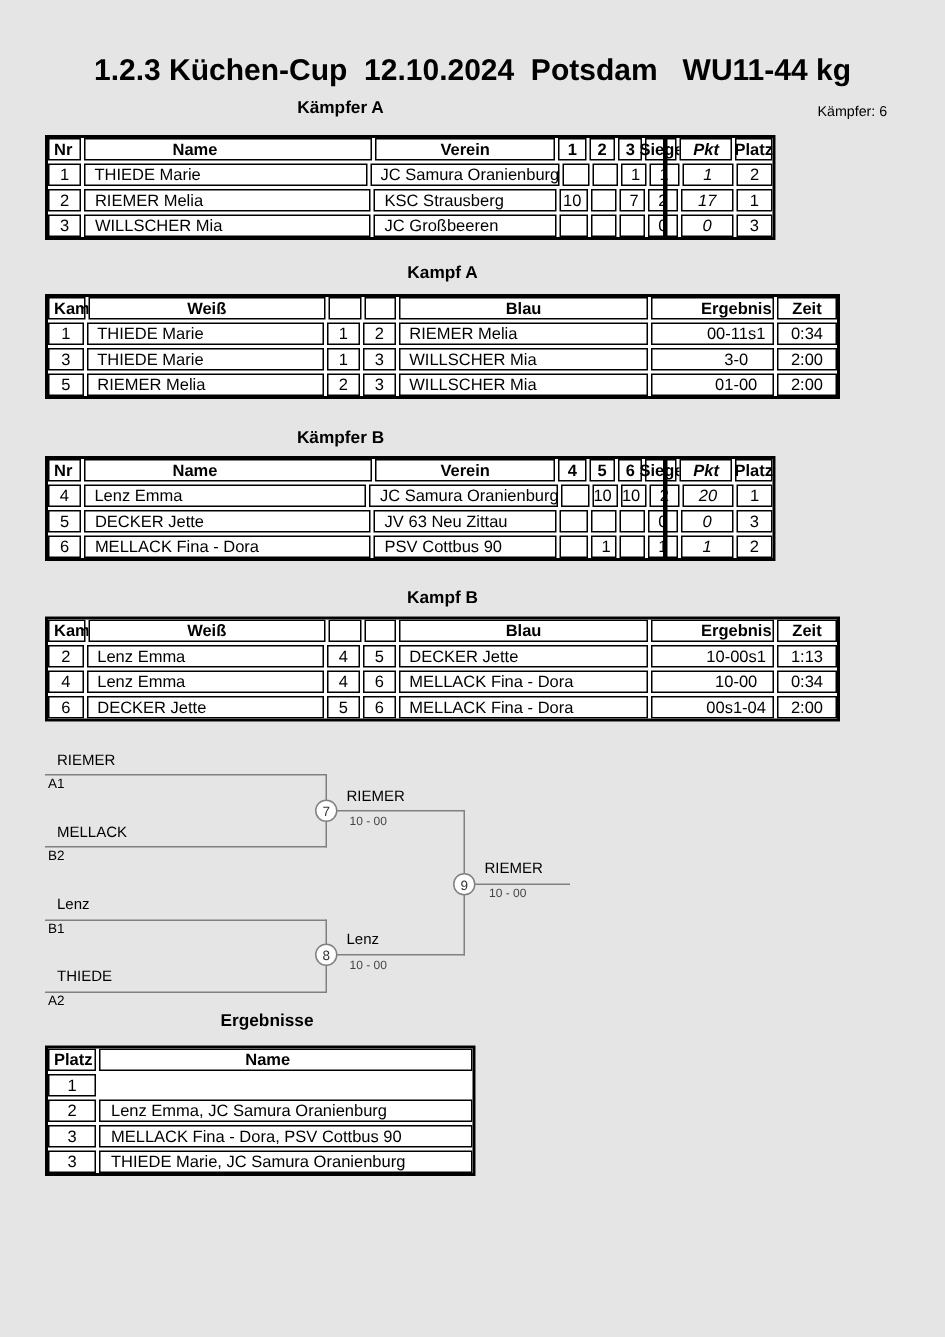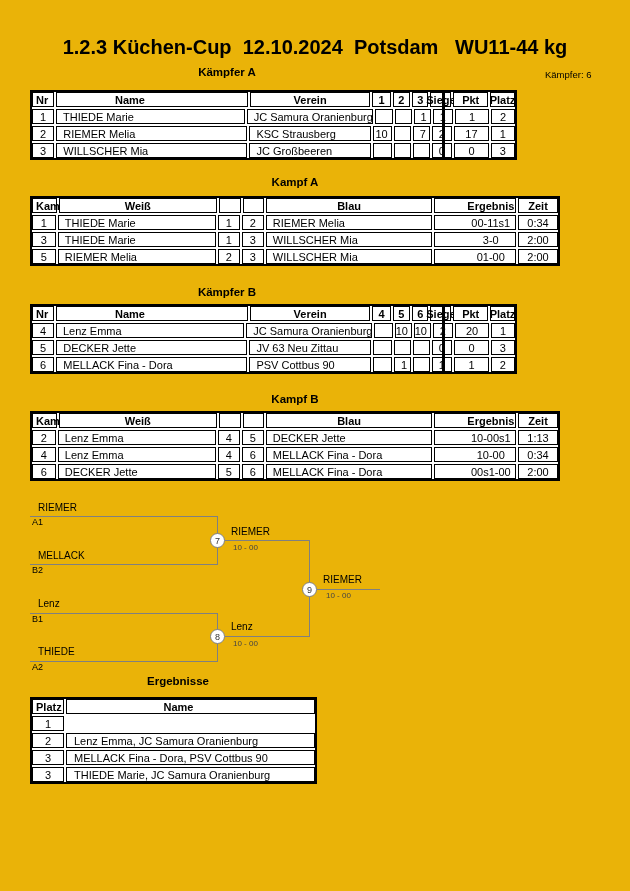--- a/index.html
+++ b/index.html
@@ -1,16 +1,16 @@
 <!DOCTYPE html>
 <html><head>
 <meta charset="utf-8">
 <style>
   html,body{margin:0;padding:0;background:#fff;}
-  .page{position:relative;width:630px;height:891px;background:#eab308;
+  .page{position:relative;width:630px;height:891px;background:#e5e5e5;
         font-family:"Liberation Sans",sans-serif;color:#000;overflow:hidden;}
 
   .main-title{position:absolute;top:36px;left:0;width:630px;text-align:center;
               font-size:20px;font-weight:bold;white-space:pre;}
   .sec-title{position:absolute;transform:translateX(-50%);font-size:11.5px;font-weight:bold;white-space:nowrap;}
   .count-label{position:absolute;left:545px;top:69px;font-size:9.5px;white-space:nowrap;}
 
   
   .jtable{position:absolute;border:2px solid #000;background:#fff;box-sizing:border-box;
           display:flex;flex-direction:column;gap:2px;}
@@ -24,21 +24,21 @@
   
   .t-ka{left:30px;top:90px;width:487px;}
   .t-kb2{left:30px;top:304px;width:487px;}
   .t-ka .c0,.t-kb2 .c0{width:23px;}
   .t-ka .c1,.t-kb2 .c1{width:198px;}
   .t-ka .c2,.t-kb2 .c2{width:126px;}
   .t-ka .c3,.t-kb2 .c3{width:19px;}
   .t-ka .c4,.t-kb2 .c4{width:18px;}
   .t-ka .c5,.t-kb2 .c5{width:17px;}
   .t-ka .c6,.t-kb2 .c6{width:21px;}
-  .t-ka .c7,.t-kb2 .c7{width:36px;}
+  .t-ka .c7,.t-kb2 .c7{width:36px;font-style:italic;}
   .t-ka .c8,.t-kb2 .c8{width:25px;}
   .t-ka .hrow .c0,.t-kb2 .hrow .c0{justify-content:flex-start;padding-left:3px;}
   .t-ka .hrow .c1,.t-kb2 .hrow .c1{padding-right:44px;box-sizing:border-box;}
   .t-ka .hrow .c2,.t-kb2 .hrow .c2{box-sizing:border-box;}
   .t-ka .drow .c1,.t-kb2 .drow .c1,
   .t-ka .drow .c2,.t-kb2 .drow .c2{justify-content:flex-start;padding-left:6px;box-sizing:border-box;}
   .t-ka .drow .c3,.t-kb2 .drow .c3,
   .t-ka .drow .c4,.t-kb2 .drow .c4,
   .t-ka .drow .c5,.t-kb2 .drow .c5{justify-content:flex-end;padding-right:3px;box-sizing:border-box;}
 
@@ -247,21 +247,21 @@
         <div class="jcell c4">MELLACK Fina - Dora</div>
         <div class="jcell c5">10-00</div>
         <div class="jcell c6">0:34</div>
       </div>
       <div class="jrow drow">
         <div class="jcell c0">6</div>
         <div class="jcell c1">DECKER Jette</div>
         <div class="jcell c2">5</div>
         <div class="jcell c3">6</div>
         <div class="jcell c4">MELLACK Fina - Dora</div>
-        <div class="jcell c5">00s1-00</div>
+        <div class="jcell c5">00s1-04</div>
         <div class="jcell c6">2:00</div>
       </div>
     </div>
 
   <div>
 
     <div class="bl" style="left:30px;top:516px;width:188px;height:1px;"></div>
     <div class="bl" style="left:30px;top:564px;width:188px;height:1px;"></div>
     <div class="bl" style="left:217px;top:516px;width:1px;height:49px;"></div>
     <div class="bl" style="left:217px;top:540px;width:93px;height:1px;"></div>

